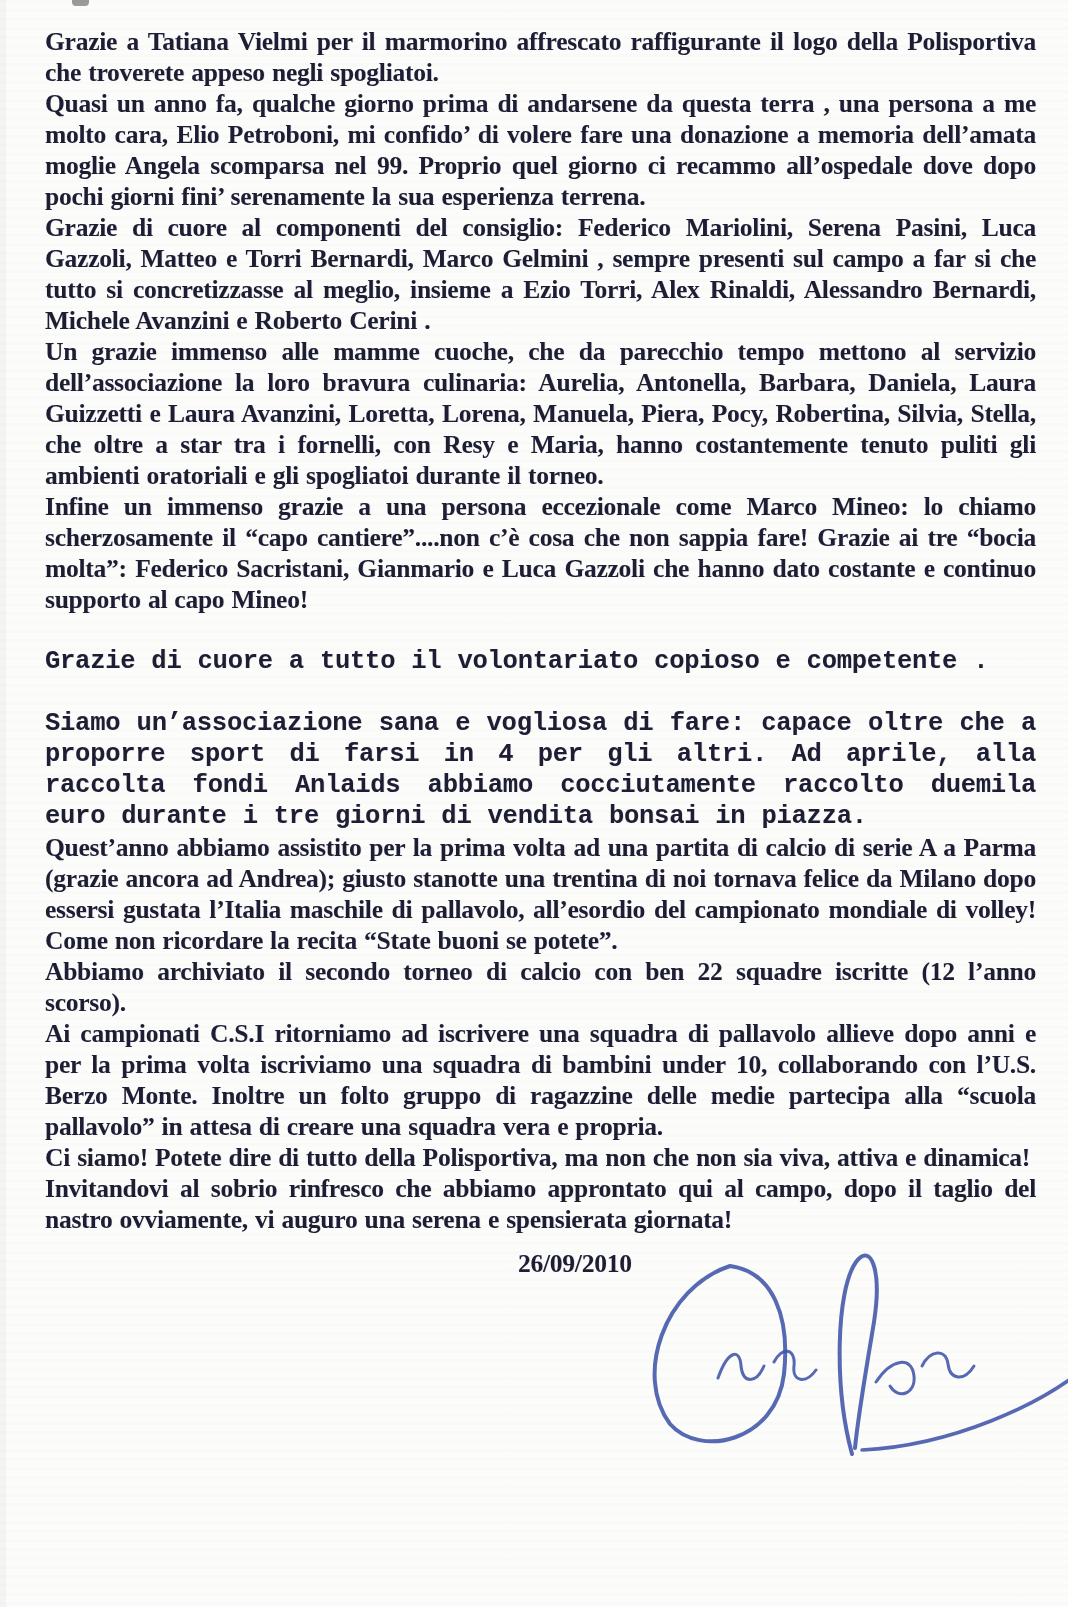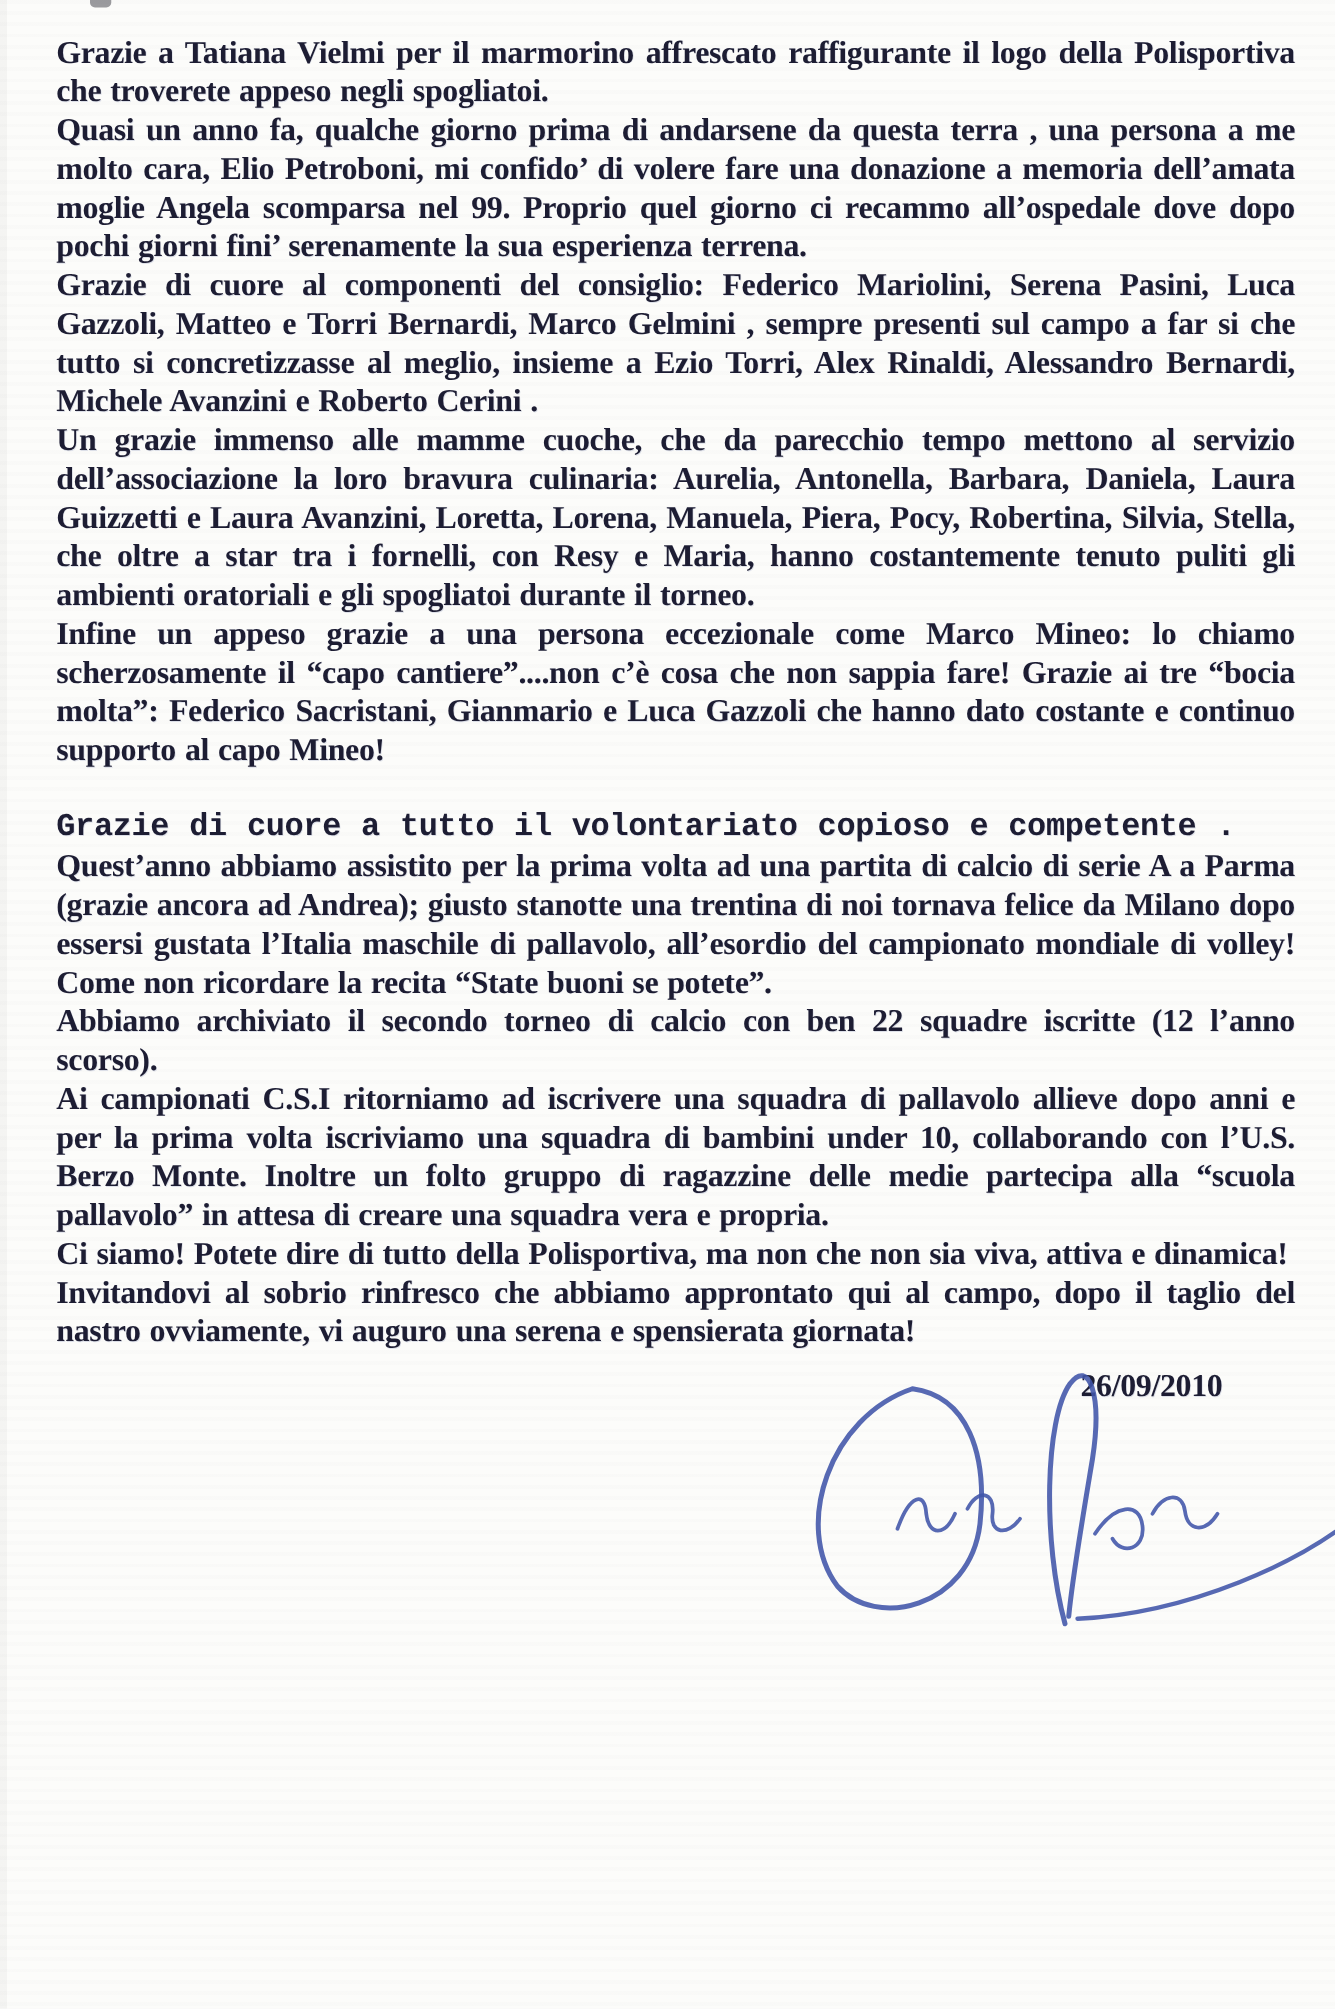--- a/index.html
+++ b/index.html
@@ -55,21 +55,21 @@
 
   .closing {
     position: relative;
     margin-top: 13px;
     height: 205px;
   }
   .closing-text {
     width: 460px;
     margin-left: auto;
     margin-right: 58px;
-    text-align: right;
+    text-align: left;
     font-size: 25.5px;
     font-weight: bold;
     line-height: 31px;
   }
   .signature-svg {
     position: absolute;
     left: 0; top: 0;
     width: 1051px; height: 205px;
     overflow: visible;
     pointer-events: none;
@@ -87,22 +87,23 @@
 
 <div class="page">
 
   <div class="scan-smudge"></div>
 
   <div class="letter-body">
     <p>Grazie a Tatiana Vielmi per il marmorino affrescato raffigurante il logo della Polisportiva che troverete appeso negli spogliatoi.</p>
     <p>Quasi un anno fa, qualche giorno prima di andarsene da questa terra , una persona a me molto cara, Elio Petroboni,  mi confido’  di volere fare una donazione a memoria dell’amata moglie Angela scomparsa nel 99. Proprio quel giorno ci recammo all’ospedale dove dopo pochi giorni fini’ serenamente la sua esperienza terrena.</p>
     <p>Grazie di cuore al componenti del consiglio: Federico Mariolini, Serena Pasini, Luca Gazzoli, Matteo e  Torri Bernardi, Marco Gelmini , sempre presenti sul campo a far si che tutto si concretizzasse al meglio, insieme a  Ezio Torri, Alex Rinaldi, Alessandro Bernardi, Michele Avanzini e Roberto Cerini .</p>
     <p>Un grazie immenso alle mamme cuoche, che da parecchio tempo mettono al servizio dell’associazione la loro bravura culinaria: Aurelia, Antonella, Barbara, Daniela, Laura Guizzetti e Laura Avanzini, Loretta, Lorena, Manuela, Piera, Pocy, Robertina, Silvia, Stella, che oltre a star tra i fornelli, con Resy e  Maria, hanno costantemente tenuto puliti gli ambienti oratoriali e gli spogliatoi durante il torneo.</p>
-    <p>Infine un appeso grazie a una persona eccezionale come Marco Mineo: lo chiamo scherzosamente il “capo cantiere”....non c’è cosa che non sappia fare! Grazie ai tre “bocia molta”:  Federico Sacristani, Gianmario e Luca Gazzoli che hanno dato costante e continuo supporto al capo Mineo!</p>
+    <p>Infine un immenso grazie a una persona eccezionale come Marco Mineo: lo chiamo scherzosamente il “capo cantiere”....non c’è cosa che non sappia fare! Grazie ai tre “bocia molta”:  Federico Sacristani, Gianmario e Luca Gazzoli che hanno dato costante e continuo supporto al capo Mineo!</p>
     <p class="gap">Grazie di cuore a tutto il volontariato copioso e competente .</p>
+    <p class="gap">Siamo un’associazione sana e vogliosa di fare: capace oltre che a proporre sport di farsi in 4 per gli altri. Ad aprile, alla raccolta fondi Anlaids abbiamo cocciutamente raccolto duemila euro durante i tre giorni di vendita bonsai in piazza.</p>
     <p>Quest’anno abbiamo assistito per la prima volta ad una partita di calcio di serie A a Parma (grazie ancora ad Andrea); giusto stanotte una trentina di noi tornava felice da Milano dopo essersi gustata l’Italia maschile di pallavolo, all’esordio del campionato mondiale di volley! Come non ricordare la recita “State buoni se potete”.</p>
     <p>Abbiamo archiviato il secondo torneo di calcio con ben 22 squadre iscritte (12 l’anno scorso).</p>
     <p>Ai campionati C.S.I ritorniamo ad iscrivere una squadra di pallavolo allieve dopo anni e per la prima volta iscriviamo una squadra di bambini under 10, collaborando con l’U.S. Berzo Monte. Inoltre un folto gruppo di ragazzine delle medie partecipa alla “scuola pallavolo” in attesa di creare una squadra vera e propria.</p>
     <p>Ci siamo! Potete dire di tutto della Polisportiva, ma non che non sia viva, attiva e dinamica!</p>
     <p>Invitandovi al sobrio rinfresco che abbiamo approntato qui al campo, dopo il taglio del nastro ovviamente, vi auguro una serena e spensierata giornata!</p>
 
     <div class="closing">
       <div class="closing-text">
         <div>26/09/2010</div>
       </div>

